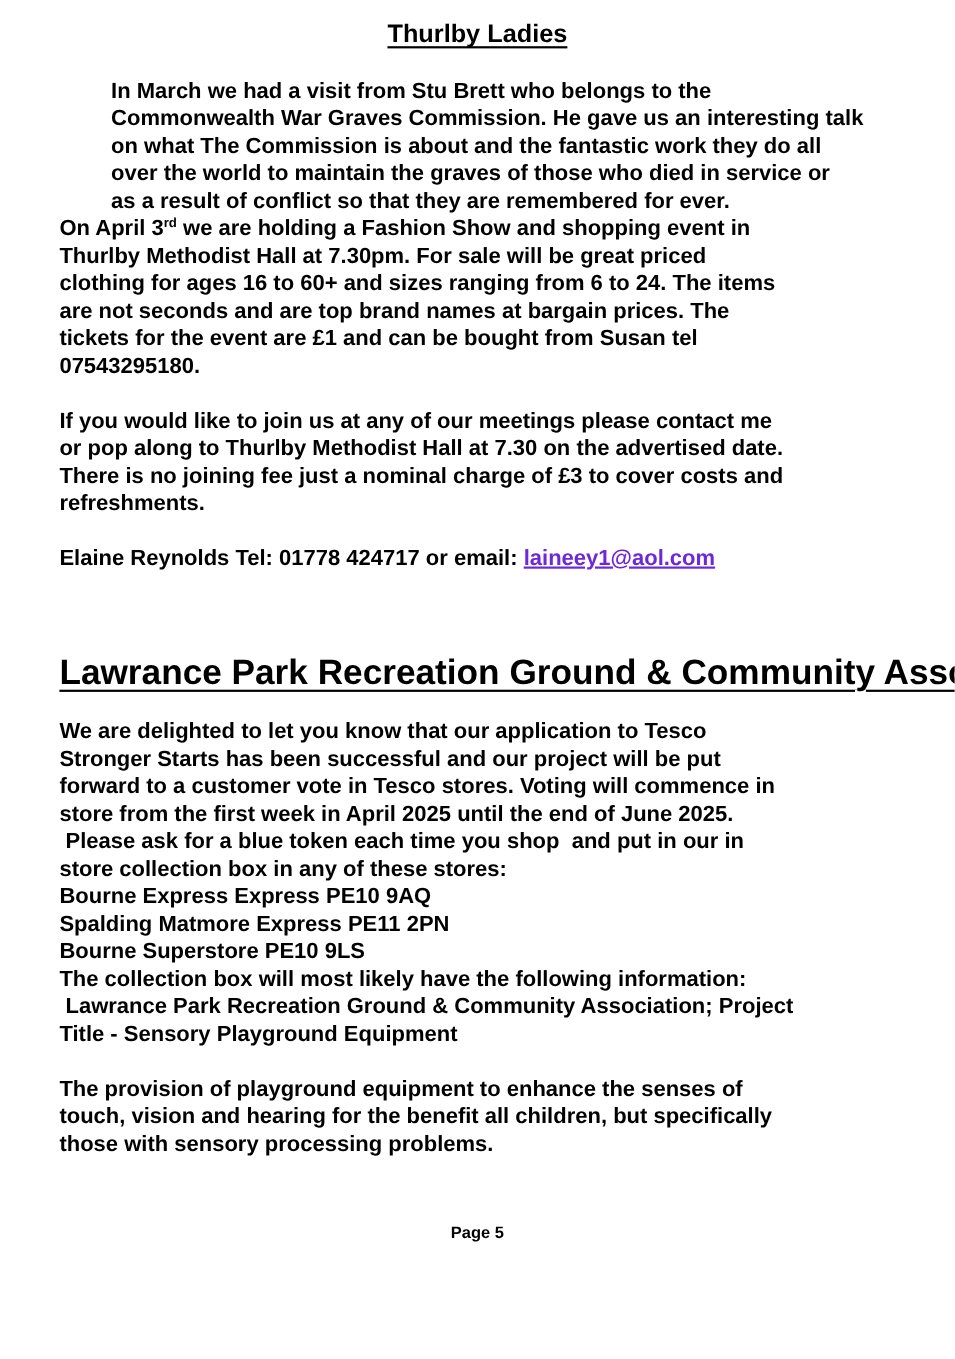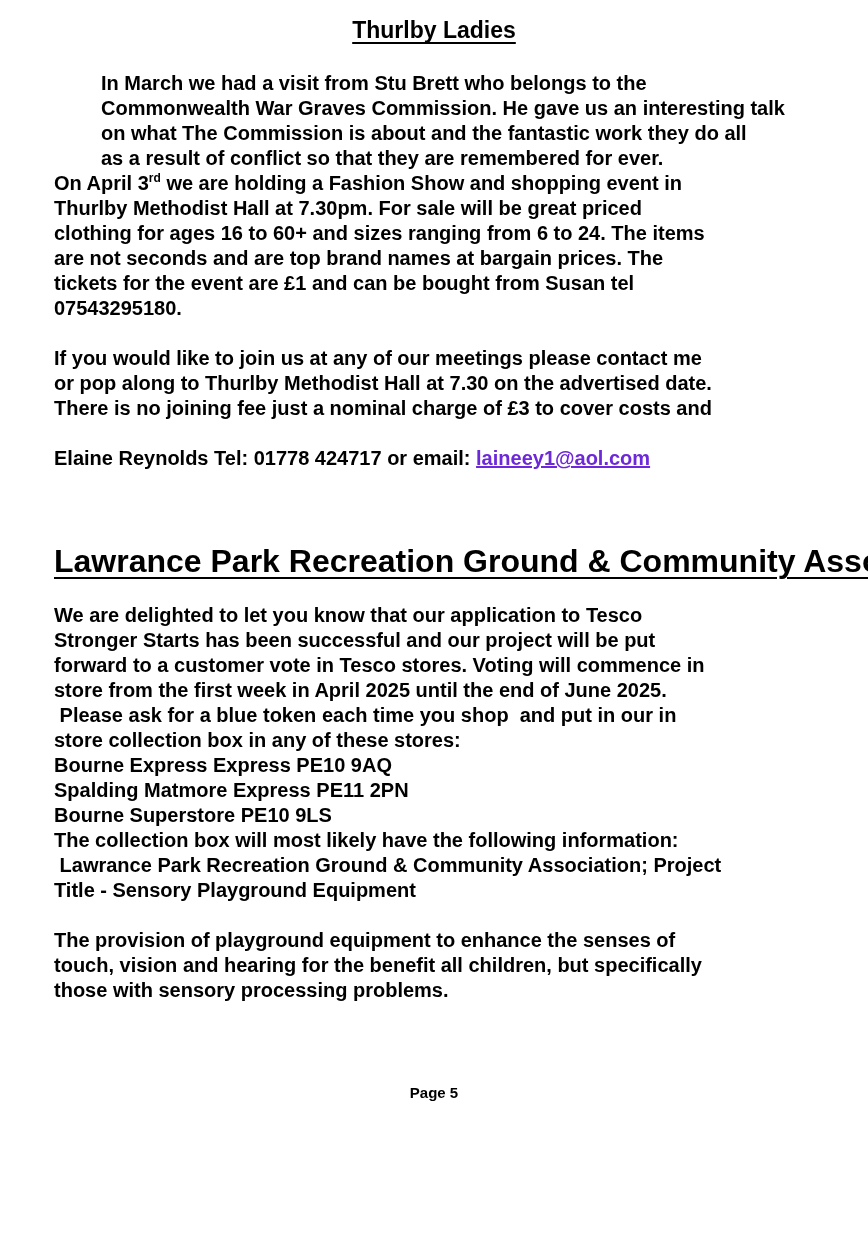--- a/index.html
+++ b/index.html
@@ -56,56 +56,58 @@
     font-size: 12px;
     vertical-align: super;
     line-height: 0;
   }
   a.email-link {
     color: #6d28d9;
     text-decoration: underline;
     cursor: pointer;
   }
   .footer {
-    margin-top: 80px;
+    margin-top: 58px;
     text-align: center;
     font-size: 15px;
     line-height: 20px;
   }
 </style>
 </head>
 <body>
 
 <div class="page">
   <div class="content">
 
     <h1 class="doc-title">Thurlby Ladies</h1>
 
     <div class="body-block mt-after-title">
         <div class="line">In March we had a visit from Stu Brett who belongs to the</div>
         <div class="line">Commonwealth War Graves Commission. He gave us an interesting talk</div>
         <div class="line">on what The Commission is about and the fantastic work they do all</div>
+        <div class="line">over the world to maintain the graves of those who died in service or</div>
         <div class="line">as a result of conflict so that they are remembered for ever.</div>
       </div>
 
     <div class="body-block">
       <div class="line"><span>On April 3</span><sup class="ord">rd</sup><span> we are holding a Fashion Show and shopping event in</span></div>
       <div>
           <div class="line">Thurlby Methodist Hall at 7.30pm. For sale will be great priced</div>
           <div class="line">clothing for ages 16 to 60+ and sizes ranging from 6 to 24. The items</div>
           <div class="line">are not seconds and are top brand names at bargain prices. The</div>
           <div class="line">tickets for the event are £1 and can be bought from Susan tel</div>
           <div class="line">07543295180.</div>
         </div>
     </div>
 
     <div class="body-block mt-line">
         <div class="line">If you would like to join us at any of our meetings please contact me</div>
         <div class="line">or pop along to Thurlby Methodist Hall at 7.30 on the advertised date.</div>
         <div class="line">There is no joining fee just a nominal charge of £3 to cover costs and</div>
+        <div class="line">refreshments.</div>
       </div>
 
     <div class="body-block mt-line line"><span>Elaine Reynolds Tel: 01778 424717 or email: </span><a class="email-link">laineey1@aol.com</a></div>
 
     <h2 class="section-heading mt-big-gap">Lawrance Park Recreation Ground &amp; Community Association</h2>
 
 
     <div class="body-block mt-line">
         <div class="line">We are delighted to let you know that our application to Tesco</div>
         <div class="line">Stronger Starts has been successful and our project will be put</div>

